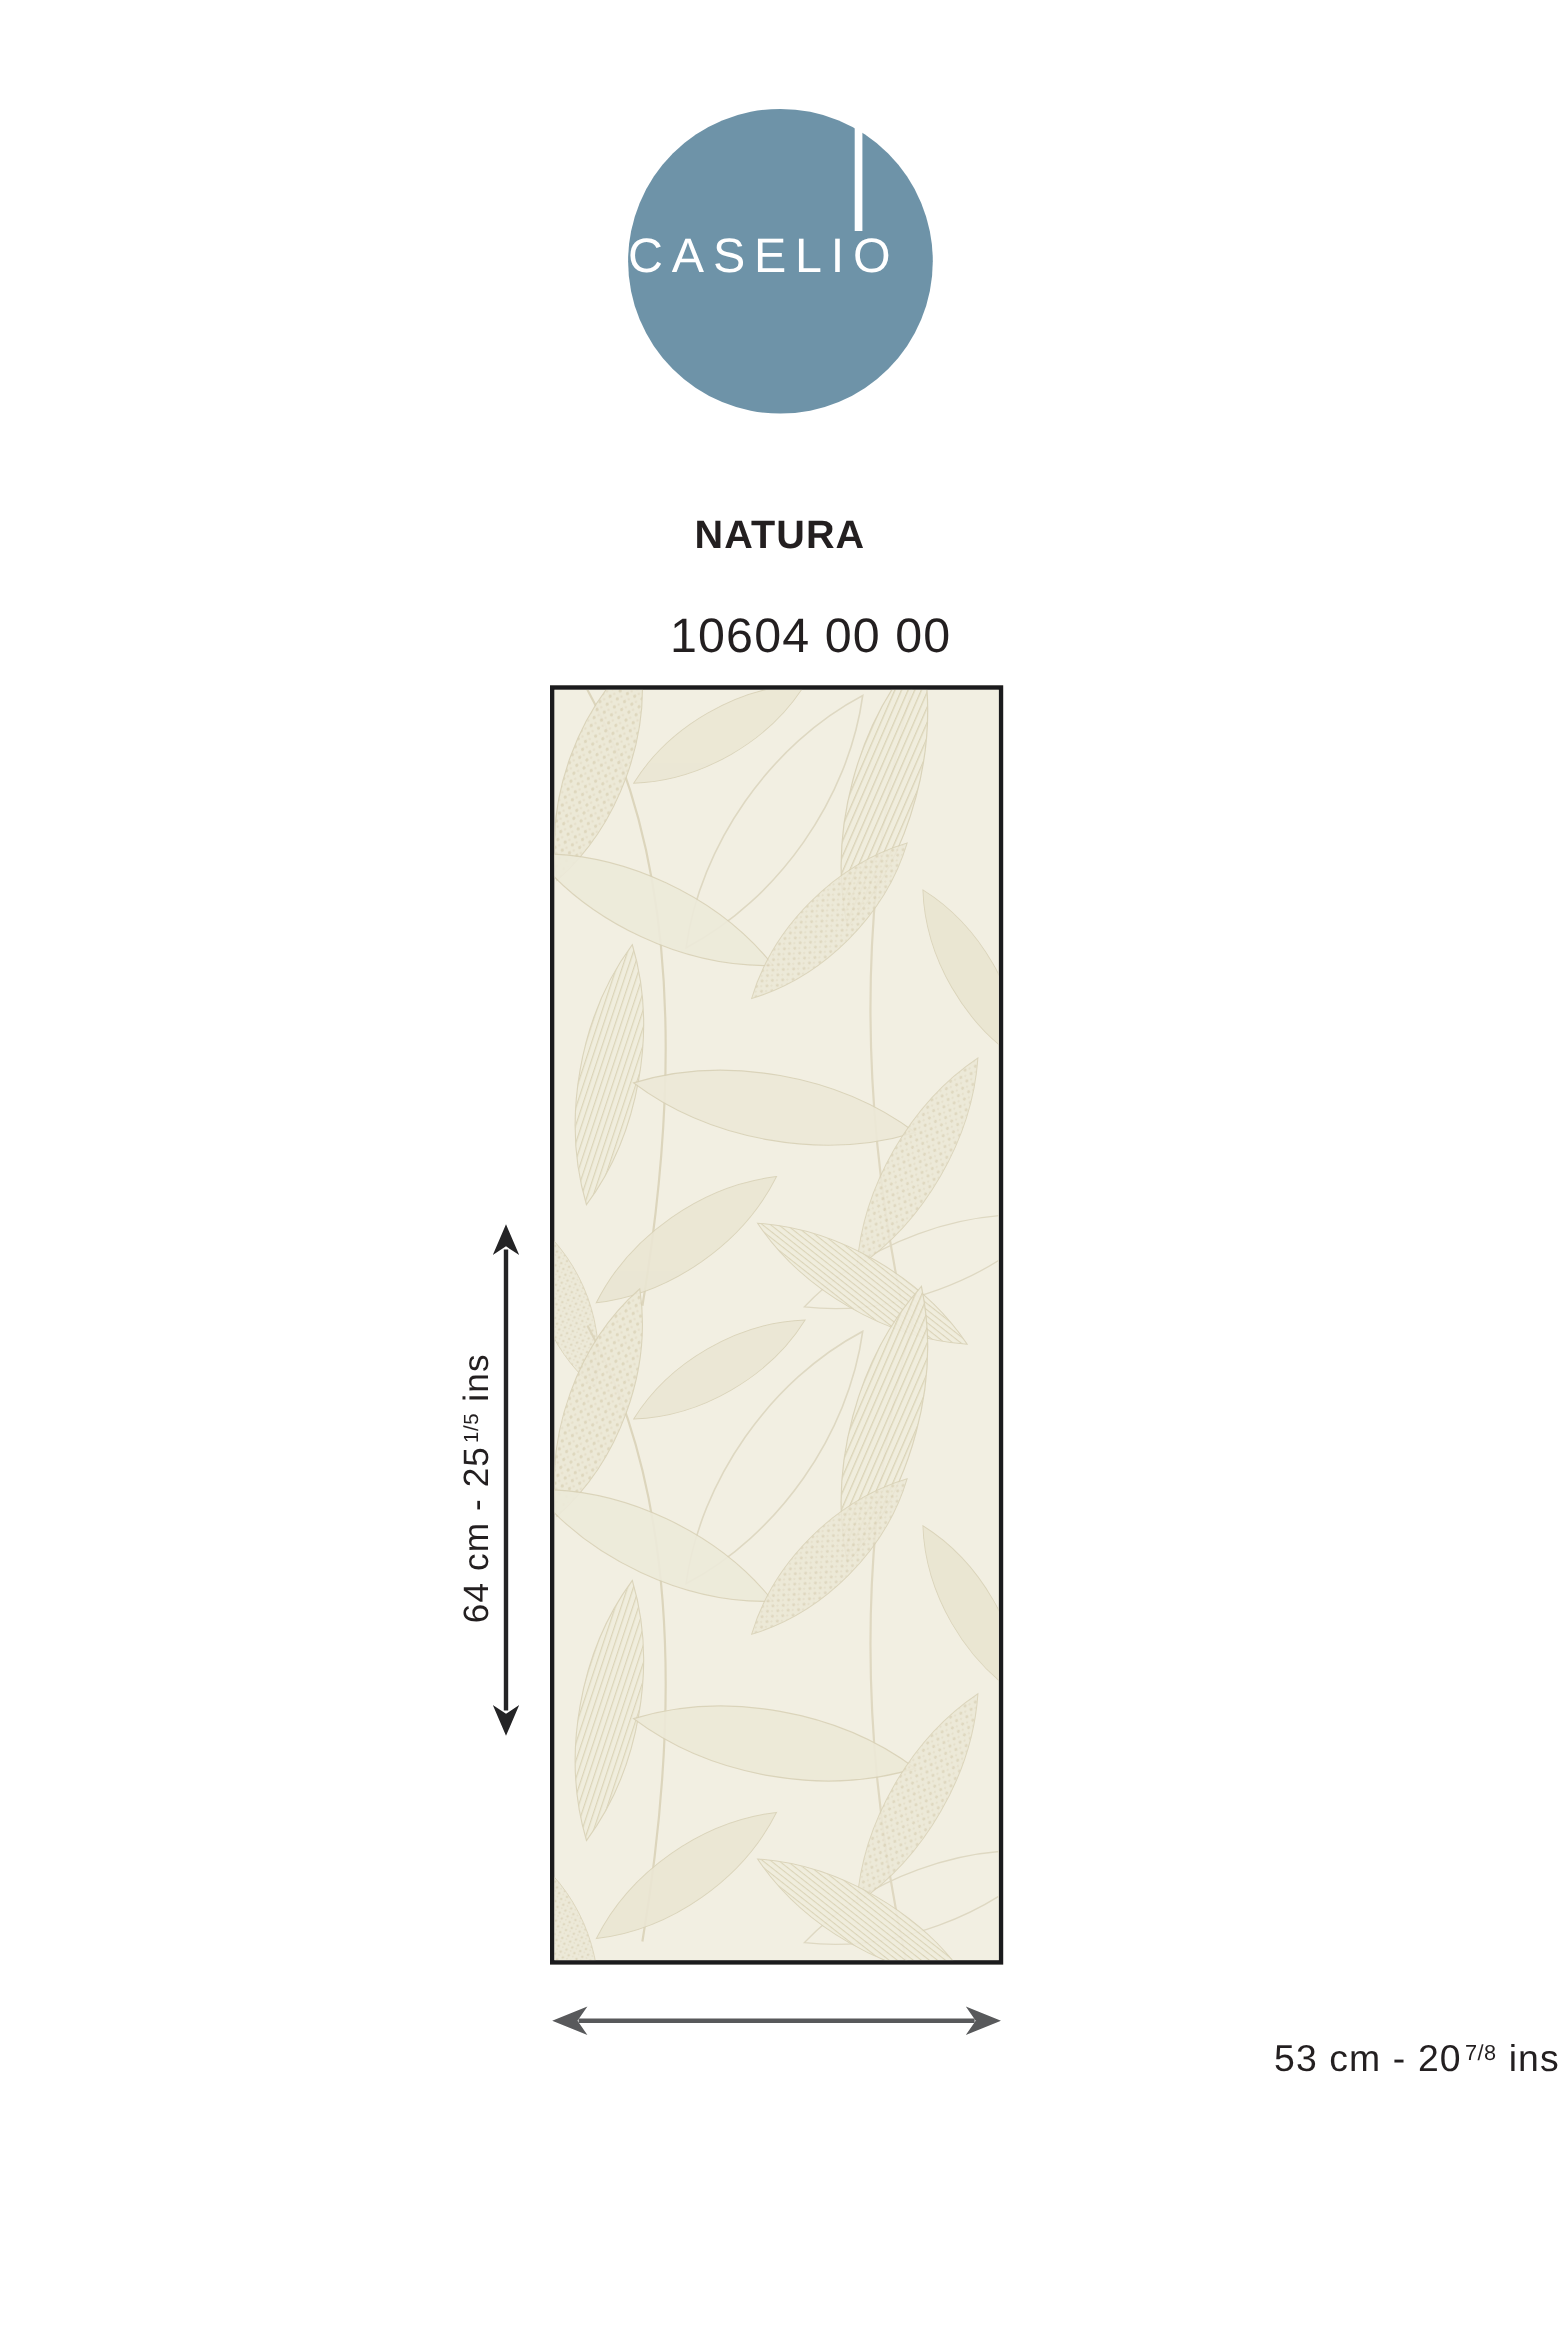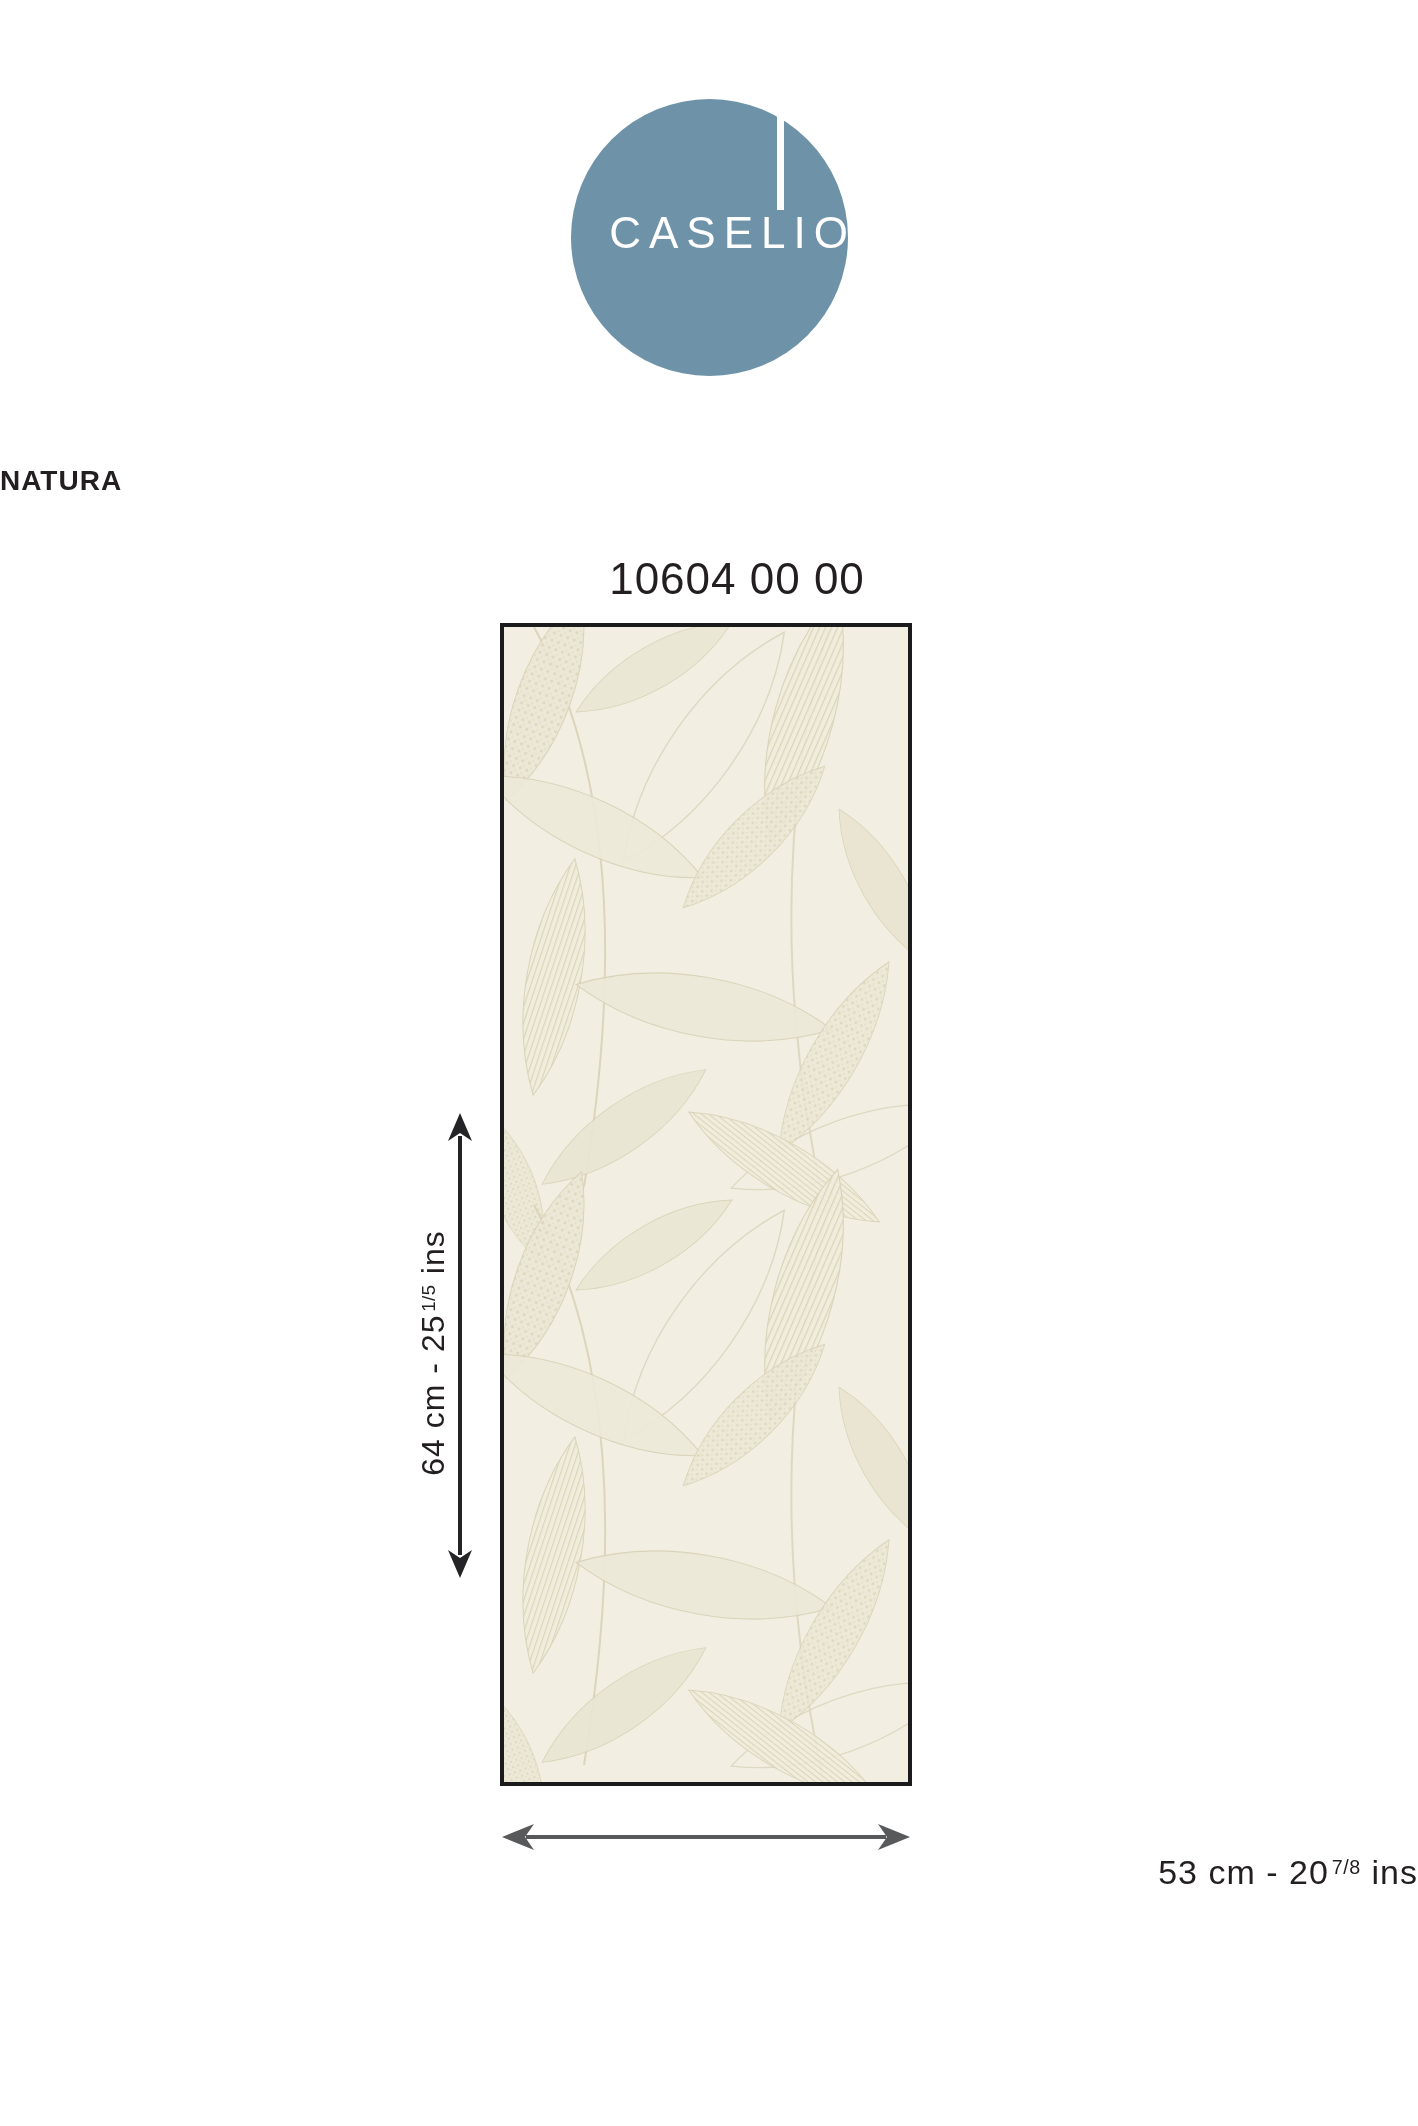--- a/index.html
+++ b/index.html
@@ -14,29 +14,29 @@
   
   .logo{
     position:absolute;left:571px;top:99px;
     width:277px;height:277px;border-radius:50%;
   }
   .logo-bar{
     position:absolute;left:206px;top:17px;width:7px;height:94px;
     background:#ffffff;
   }
   .logo-text{
-    position:absolute;left:16px;right:-8px;top:112px;
-    text-align:right;color:#ffffff;
+    position:absolute;left:0;right:-8px;top:112px;
+    text-align:left;color:#ffffff;
     font-size:44px;font-weight:400;letter-spacing:8px;line-height:1;
   }
 
   
   .product-name{
     position:absolute;left:0;width:100%;top:465px;margin:0;
-    text-align:left;font-size:28px;font-weight:700;letter-spacing:1px;
+    text-align:center;font-size:36px;font-weight:700;letter-spacing:1px;
   }
   .product-code{
     position:absolute;left:0;width:100%;top:554px;
     text-align:center;font-size:44px;font-weight:400;letter-spacing:1px;padding-left:28px;
   }
 
   
   .swatch{
     position:absolute;left:500px;top:623px;width:412px;height:1163px;
     box-sizing:border-box;border:4px solid #1B1B1D;

